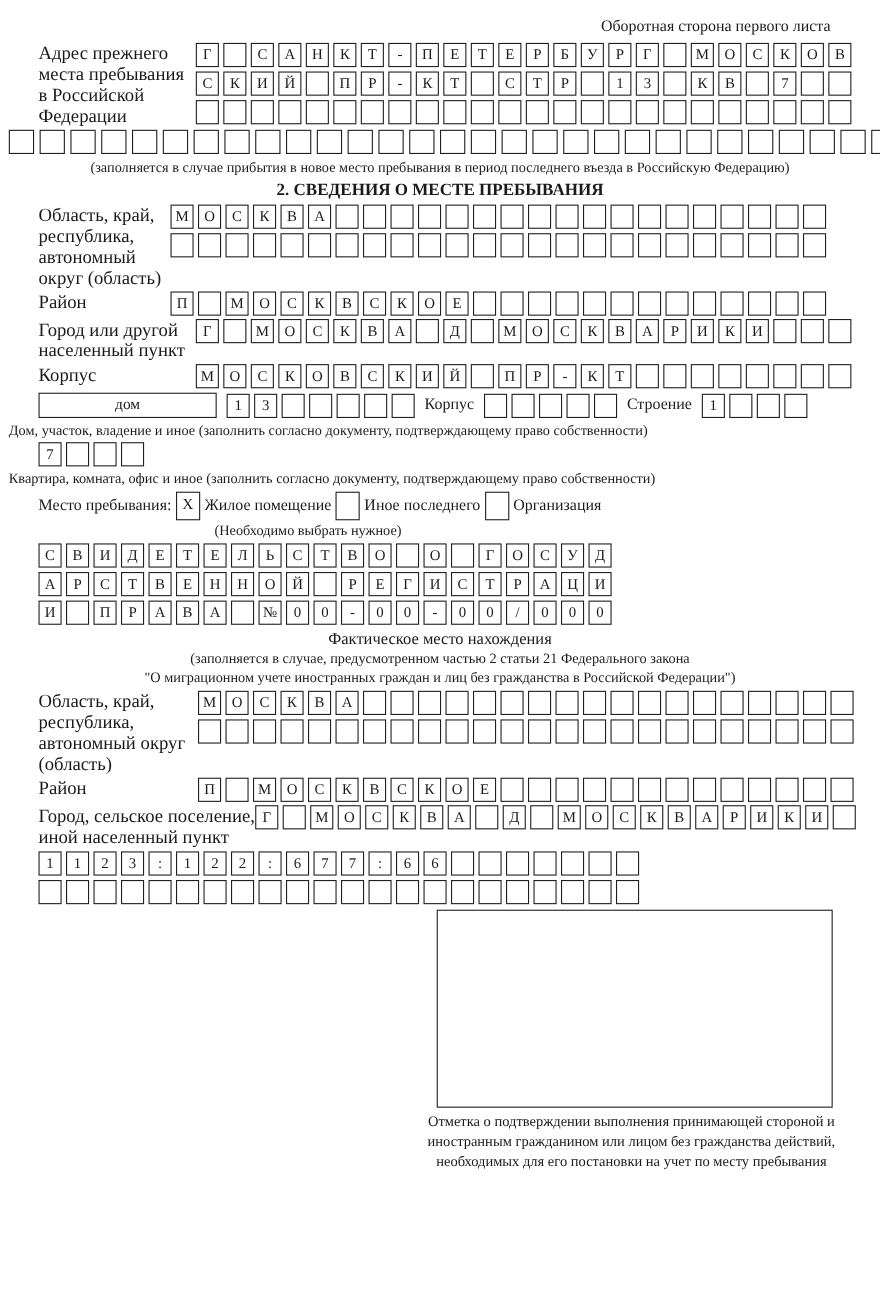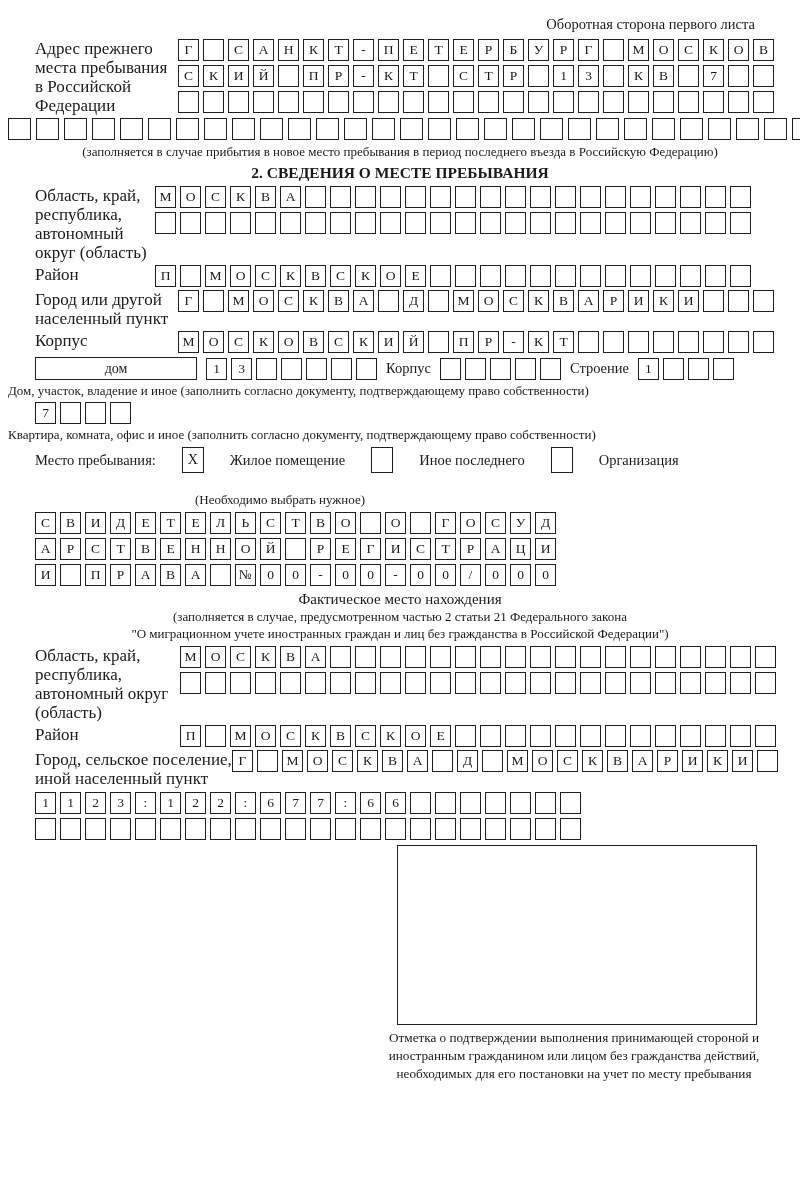--- a/index.html
+++ b/index.html
@@ -29,26 +29,26 @@
   .sec-title{ text-align:center; font-weight:bold; font-size:15.5px; margin-top:4px; }
   .mt3{margin-top:3px;} .mt4{margin-top:4px;} .mt6{margin-top:6px;}
   .houserow{ margin-left:35px; display:flex; align-items:center; gap:9px; }
   .field-wide{
     height:21px;border:1.6px solid #1f1f1f;display:flex;align-items:center;justify-content:center;
     font-size:14px;flex:0 0 auto;
   }
   .w160{width:160px;} .w205{width:205px;}
   .inline-lbl{ font-size:14.5px; white-space:nowrap; }
   .left-cap{ margin-left:8px; font-size:13px; line-height:17px; margin-top:2px; }
-  .stayrow{ margin-left:35px; margin-top:4px; display:flex; align-items:center; gap:26px; }
+  .stayrow{ margin-left:35px; margin-top:4px; display:flex; align-items:center; gap:4px; }
   .chk{
     width:20px;height:24px;border:1.6px solid #1f1f1f;flex:0 0 auto;
     display:flex;align-items:center;justify-content:center;font-size:14px;
   }
-  .stay-note{ margin-left:195px; font-size:13px; margin-top:19px; }
+  .stay-note{ margin-left:195px; font-size:13px; margin-top:1px; }
   .fact-title{ text-align:center; font-weight:normal; font-size:15px; margin-top:5px; }
   .fact-note{ text-align:center; font-size:13px; line-height:17px; }
   .stamp{ width:358px; height:178px; border:1.7px solid #1f1f1f; margin:5px 0 0 397px; }
   .stamp-cap{ width:400px; margin:4px 0 0 374px; text-align:center; font-size:13.2px; line-height:18px; }
 </style>
 </head>
 <body>
 
 <div class="hdr">Оборотная сторона первого листа</div>
 

